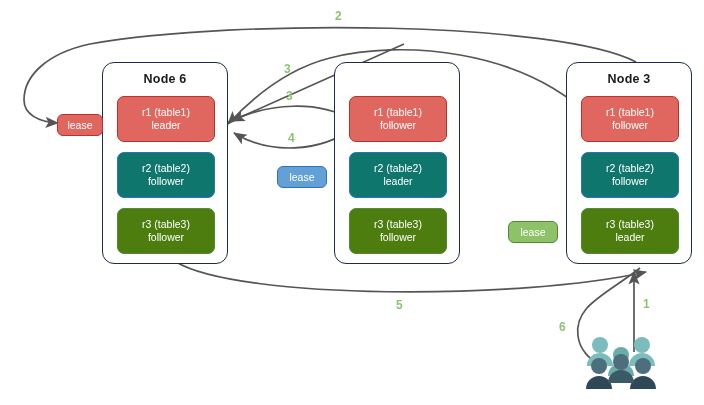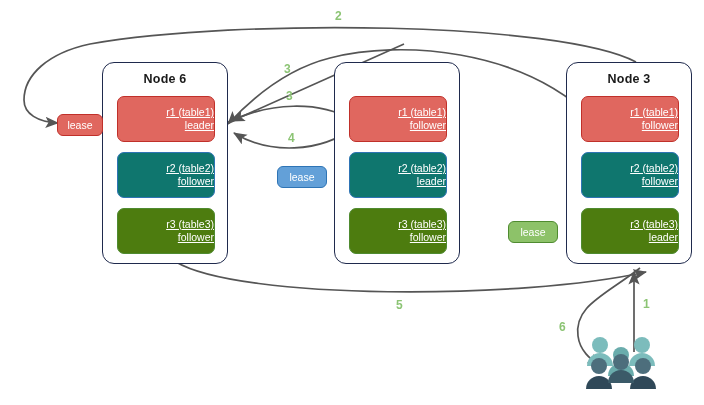--- a/index.html
+++ b/index.html
@@ -5,22 +5,22 @@
   html,body{margin:0;padding:0;background:#ffffff;}
   body{width:704px;height:405px;font-family:"Liberation Sans",sans-serif;overflow:hidden;}
   #stage{position:relative;width:704px;height:405px;}
   svg#edges{position:absolute;left:0;top:0;width:704px;height:405px;overflow:visible;}
 
   .node{position:absolute;border:1.6px solid #1f2a4d;border-radius:12px;background:#ffffff;
         box-sizing:border-box;}
   .node-title{position:absolute;left:0;right:0;top:9px;text-align:center;
         font-size:12.5px;font-weight:bold;color:#1a1a1a;letter-spacing:.2px;}
   .replica{position:absolute;left:14px;width:98px;height:46px;border-radius:7px;
-        box-sizing:border-box;display:flex;flex-direction:column;align-items:flex-end;
-        justify-content:center;color:#ffffff;font-size:10.5px;line-height:13px;text-align:center;text-decoration:underline;}
+        box-sizing:border-box;display:flex;flex-direction:column;align-items:center;
+        justify-content:center;color:#ffffff;font-size:10.5px;line-height:13px;text-align:center;}
   .replica span{display:block;}
   .r-red{background:#e0675f;border:1.6px solid #c0302a;}
   .r-blue{background:#0f766e;border:1.6px solid #2e74b5;}
   .r-green{background:#4d7c0f;border:1.6px solid #4f8b30;}
 
   .lease{position:absolute;border-radius:6px;box-sizing:border-box;
         display:flex;align-items:center;justify-content:center;
         color:#ffffff;font-size:10.5px;height:22px;}
   .lease.l-red{background:#e0675f;border:1.6px solid #c0302a;}
   .lease.l-blue{background:#63a0d8;border:1.6px solid #2e74b5;}

